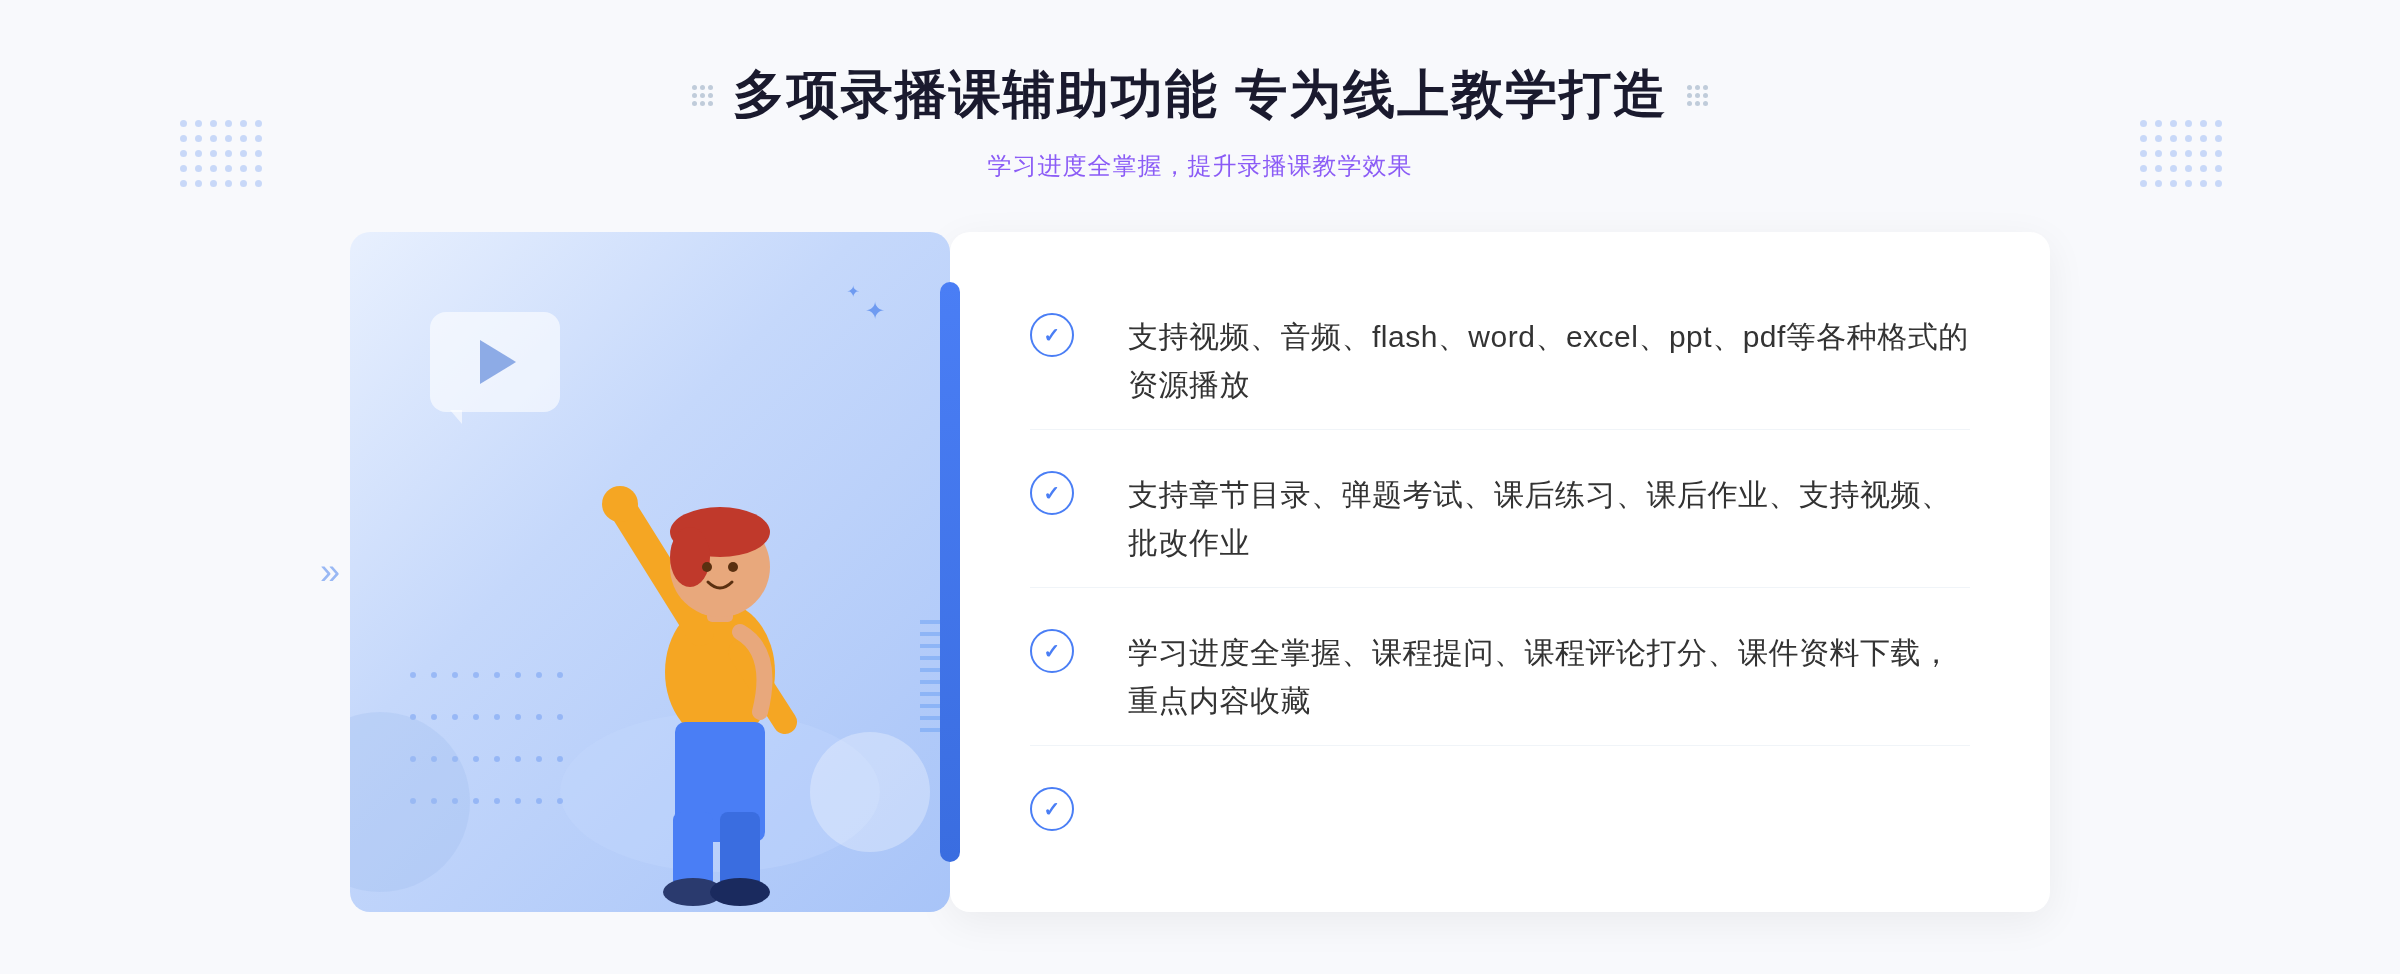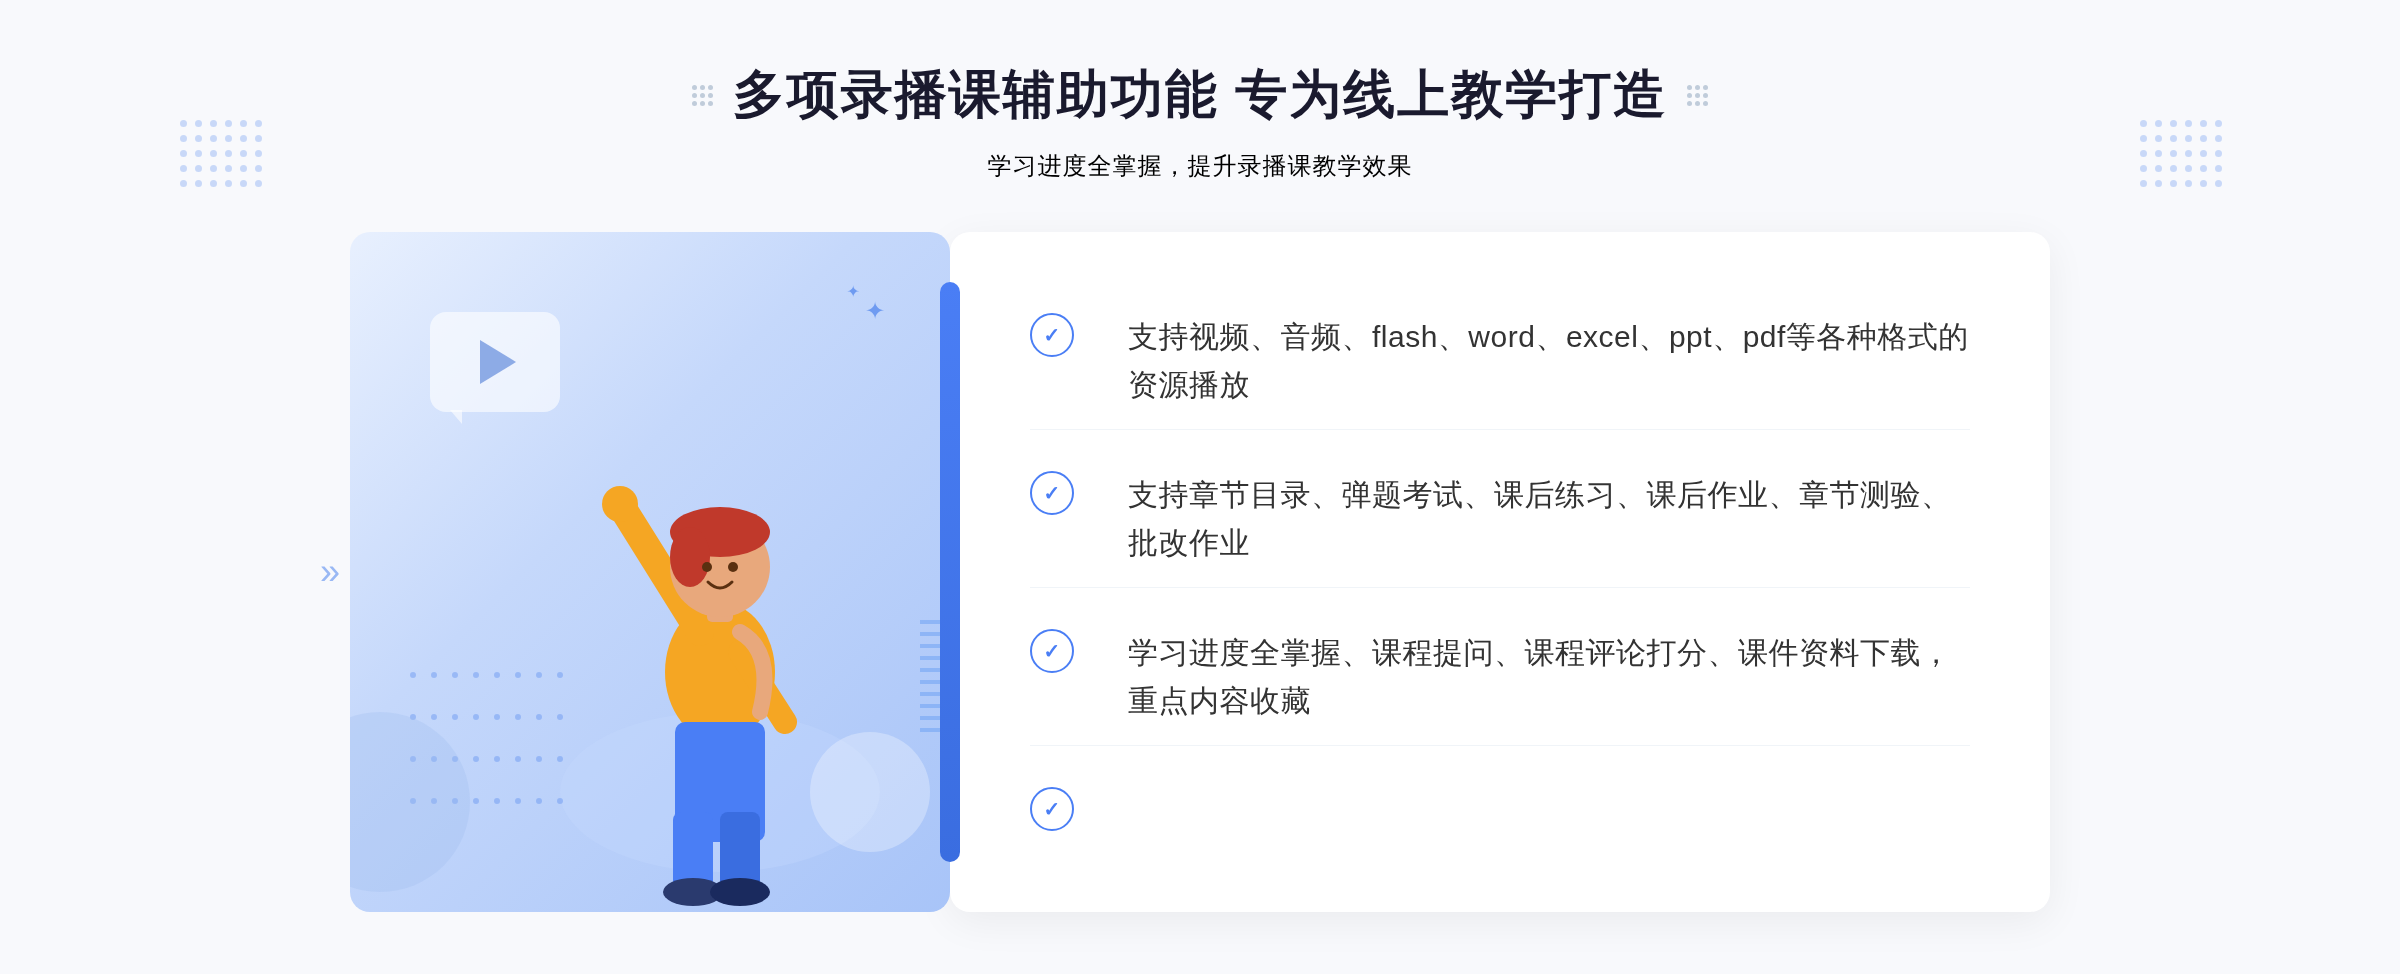--- a/index.html
+++ b/index.html
@@ -82,21 +82,21 @@
 
     .header-title {
       font-size: 52px;
       font-weight: 700;
       color: #1a1a2e;
       letter-spacing: 2px;
     }
 
     .header-subtitle {
       font-size: 24px;
-      color: #000000;
+      color: #8b5cf6;
       letter-spacing: 1px;
     }
 
     
     .main-content {
       display: flex;
       align-items: stretch;
       width: 1700px;
       min-height: 680px;
       position: relative;
@@ -569,21 +569,21 @@
         <div class="check-circle">
           <span class="check-mark">✓</span>
         </div>
         <p class="feature-text">支持视频、音频、flash、word、excel、ppt、pdf等各种格式的资源播放</p>
       </div>
 
       <div class="feature-item">
         <div class="check-circle">
           <span class="check-mark">✓</span>
         </div>
-        <p class="feature-text">支持章节目录、弹题考试、课后练习、课后作业、章节测验、批改作业</p>
+        <p class="feature-text">支持章节目录、弹题考试、课后练习、课后作业、支持视频、批改作业</p>
       </div>
 
       <div class="feature-item">
         <div class="check-circle">
           <span class="check-mark">✓</span>
         </div>
         <p class="feature-text">学习进度全掌握、课程提问、课程评论打分、课件资料下载，重点内容收藏</p>
       </div>
 
       <div class="feature-item">

